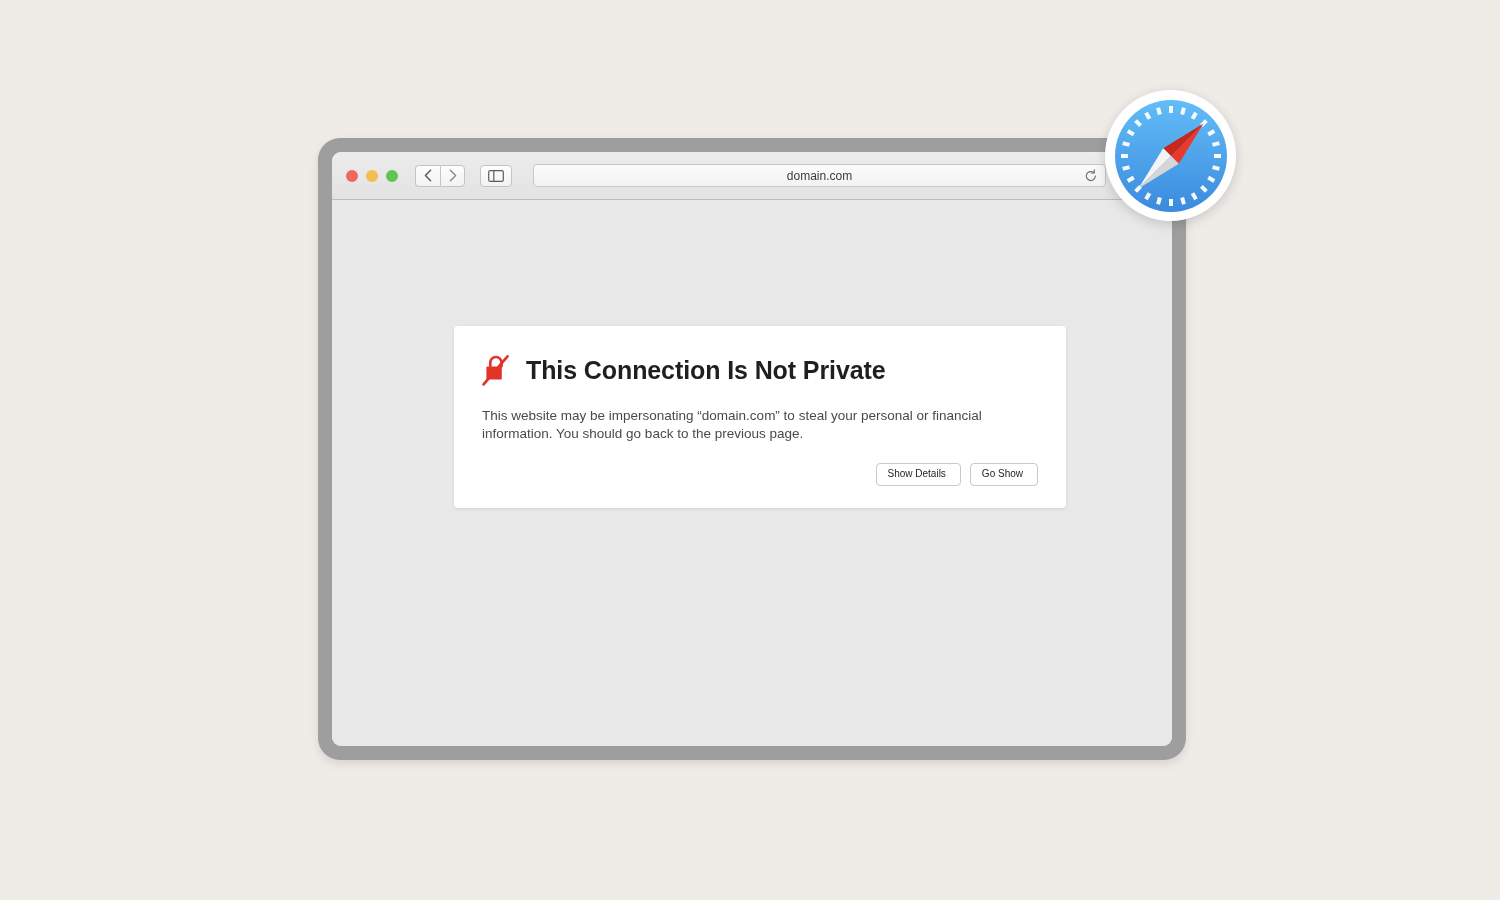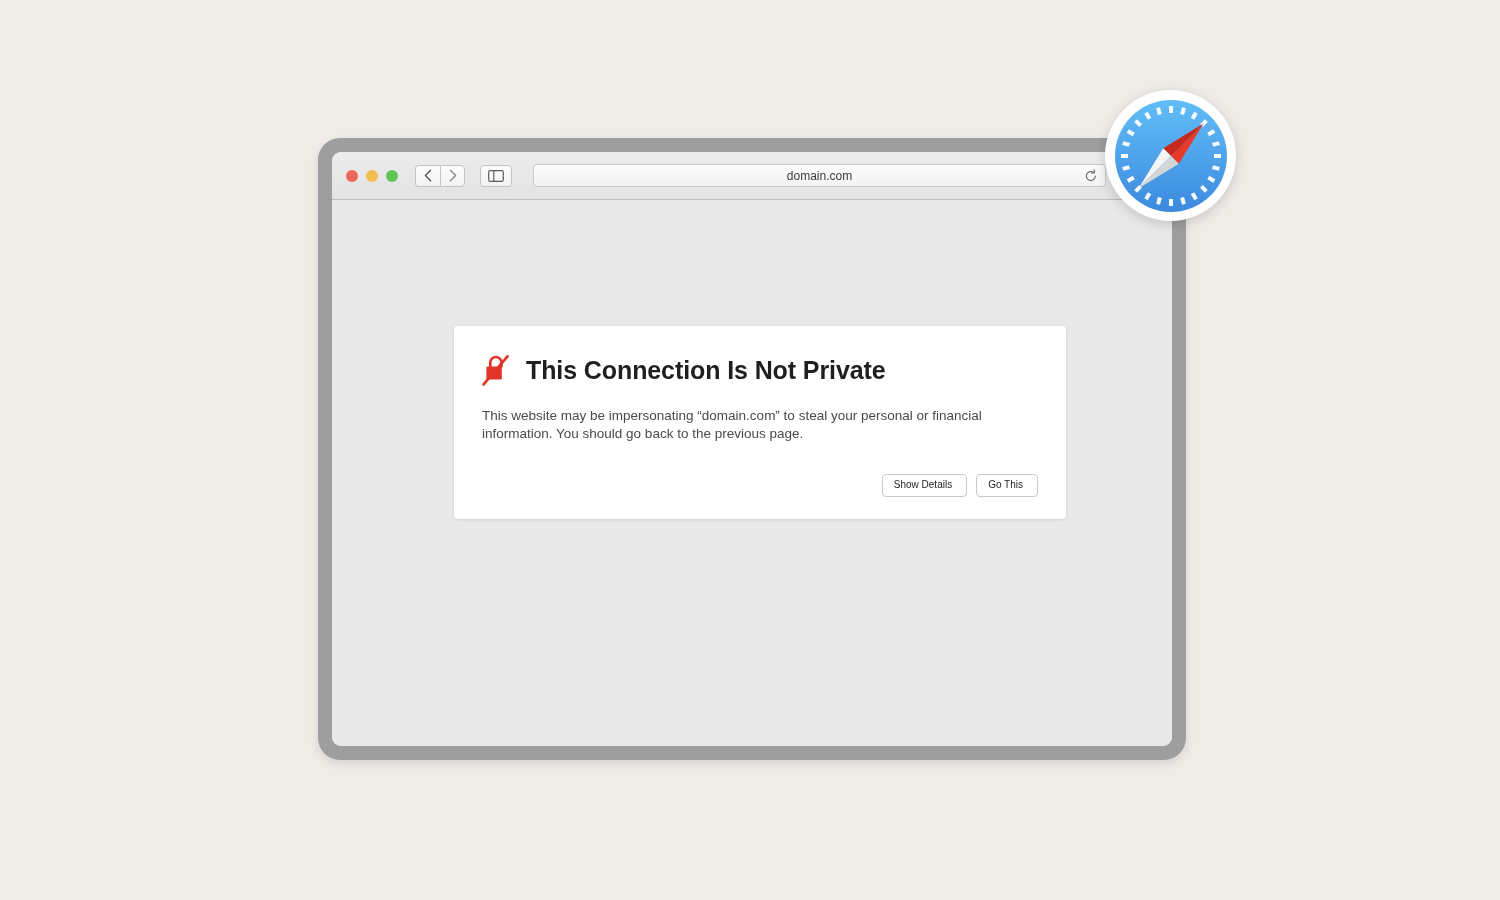--- a/index.html
+++ b/index.html
@@ -143,21 +143,21 @@
     font-weight: bold;
     color: #1f1f21;
     letter-spacing: -0.1px;
   }
 
   #dialog-body {
     font-size: 13.5px;
     line-height: 1.32;
     color: #4a4a4c;
     max-width: 520px;
-    margin-bottom: 31px;
+    margin-bottom: 20px;
   }
 
   #dialog-buttons {
     display: flex;
     justify-content: flex-end;
     gap: 9px;
   }
   .dlg-btn {
     font-family: "Liberation Sans", sans-serif;
     font-size: 10px;
@@ -248,21 +248,21 @@
             <line x1="1.6" y1="30.4" x2="25.5" y2="2.4" stroke="#e3342a" stroke-width="2.7" stroke-linecap="round"></line>
             <line x1="1.6" y1="30.4" x2="25.5" y2="2.4" stroke="#ffffff" stroke-width="1.0" stroke-linecap="round" opacity="0"></line>
           </svg>
           <div id="dialog-title">This Connection Is Not Private</div>
         </div>
 
         <div id="dialog-body">This website may be impersonating “domain.com” to steal your personal or financial information. You should go back to the previous page.</div>
 
         <div id="dialog-buttons">
           <button class="dlg-btn">Show Details</button>
-          <button class="dlg-btn">Go This</button>
+          <button class="dlg-btn">Go Show</button>
         </div>
       </div>
 
     </div>
   </div>
 </div>
 
 <div id="safari-icon">
   <svg width="112" height="112" viewBox="0 0 112 112">
     <defs>

